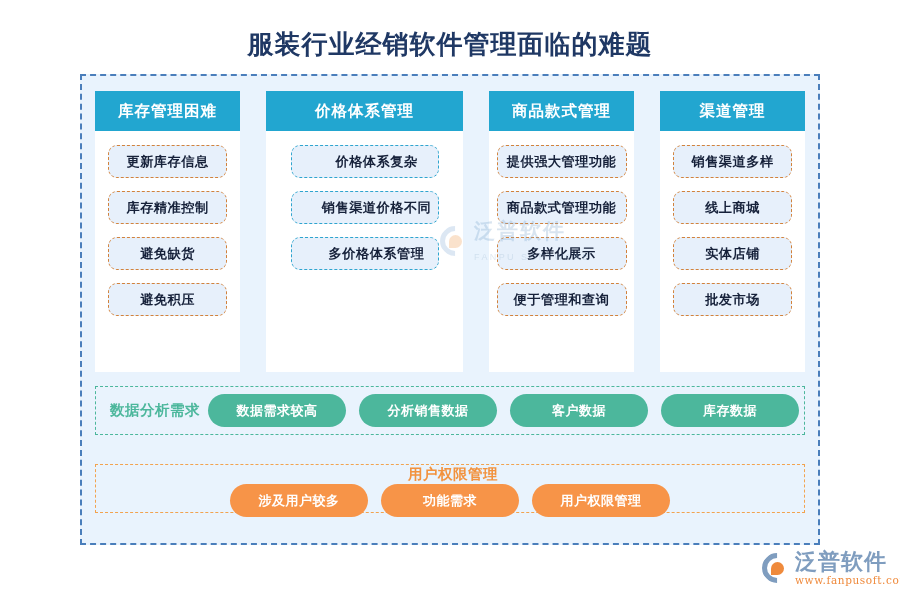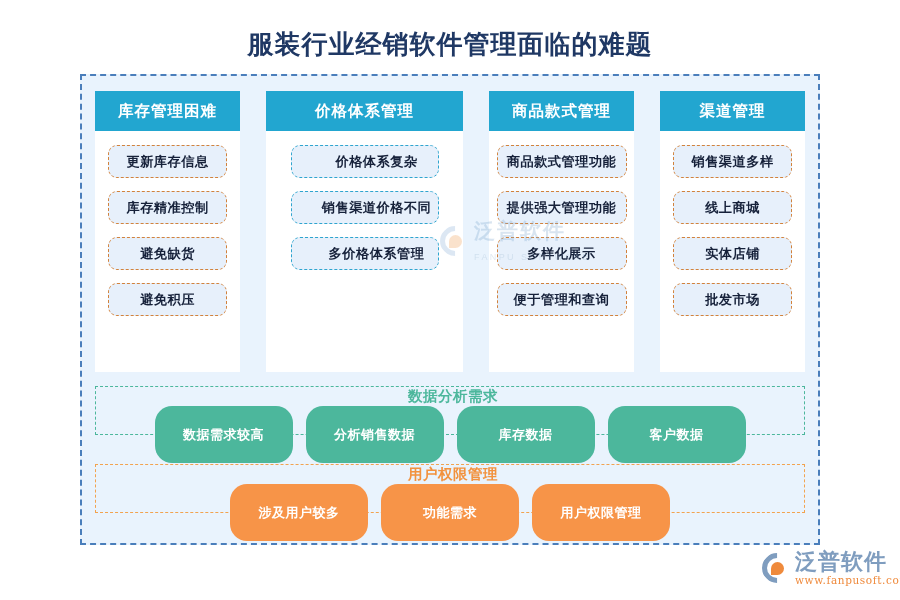--- a/index.html
+++ b/index.html
@@ -86,39 +86,39 @@
   .col.c3 .item.orange{width:130px;}
   .col.c4 .item.orange{width:119px;}
 
   
   .tag-row{
     position:absolute;left:95px;
     width:710px;height:49px;
     box-sizing:border-box;
     display:flex;align-items:center;
   }
-  .tag-row.green{top:386px;border:1.6px dashed #4cb79c;flex-direction:column;}
+  .tag-row.green{top:386px;border:1.6px dashed #4cb79c;}
   .tag-row.orange{top:464px;border:1.6px dashed #f2a34f;flex-direction:column;}
   .row-label{
     font-size:14.5px;font-weight:bold;
     padding:0 8px 0 14px;
     white-space:nowrap;
     font-family:"DejaVu Serif","Liberation Serif",serif;
     letter-spacing:0.5px;
   }
   .tag-row.green .row-label{color:#4cb79c;}
   .tag-row.orange .row-label{color:#f2923e;}
   .pills{display:flex;align-items:center;gap:13px;}
   .pill{
     height:33px;
     border-radius:17px;
     color:#ffffff;
     font-size:13px;font-weight:bold;
     display:flex;align-items:center;justify-content:center;
-    padding:12px 14px;
+    padding:0 14px;
     white-space:nowrap;
     font-family:"DejaVu Serif","Liberation Serif",serif;
     min-width:110px;
     letter-spacing:0.5px;
   }
   .pill.green{background:#4cb79c;}
   .pill.orange{background:#f79448;}
 
   
   .watermark{
@@ -190,22 +190,22 @@
       <div class="col-body">
         <div class="item cyan">价格体系复杂</div>
         <div class="item cyan">销售渠道价格不同</div>
         <div class="item cyan">多价格体系管理</div>
       </div>
     </div>
 
     <div class="col c3">
       <div class="col-head">商品款式管理</div>
       <div class="col-body">
+        <div class="item orange">提供强大管理功能</div>
         <div class="item orange">商品款式管理功能</div>
-        <div class="item orange">提供强大管理功能</div>
         <div class="item orange">多样化展示</div>
         <div class="item orange">便于管理和查询</div>
       </div>
     </div>
 
     <div class="col c4">
       <div class="col-head">渠道管理</div>
       <div class="col-body">
         <div class="item orange">销售渠道多样</div>
         <div class="item orange">线上商城</div>
@@ -225,22 +225,22 @@
       <span class="wm-cn">泛普软件</span>
       <span class="wm-en">FANPU SOFTWARE</span>
     </span>
   </div>
 
   <div class="tag-row green">
     <div class="row-label">数据分析需求</div>
     <div class="pills">
       <div class="pill green">数据需求较高</div>
       <div class="pill green">分析销售数据</div>
+      <div class="pill green">客户数据</div>
       <div class="pill green">库存数据</div>
-      <div class="pill green">客户数据</div>
     </div>
   </div>
 
   <div class="tag-row orange">
     <div class="row-label">用户权限管理</div>
     <div class="pills">
       <div class="pill orange">涉及用户较多</div>
       <div class="pill orange">功能需求</div>
       <div class="pill orange">用户权限管理</div>
     </div>

